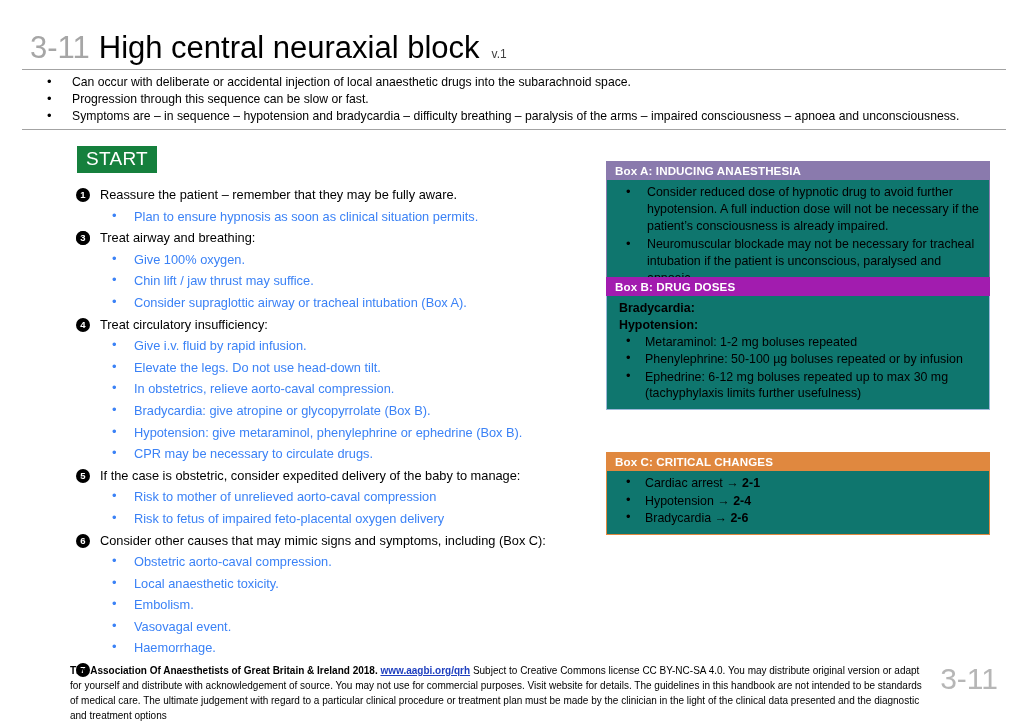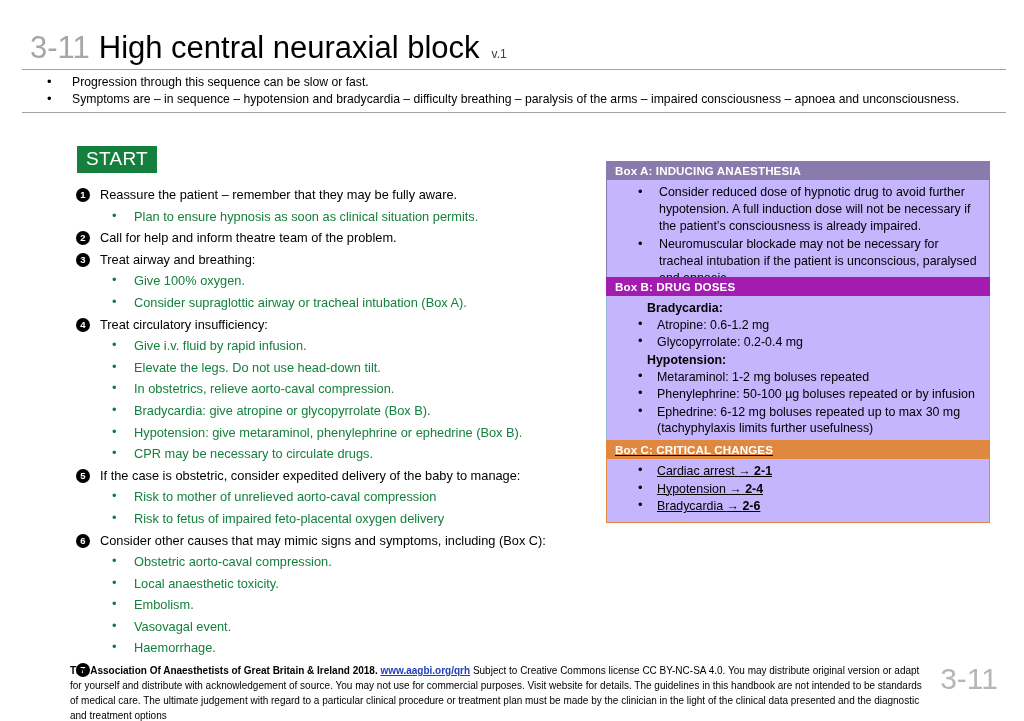--- a/index.html
+++ b/index.html
@@ -115,21 +115,21 @@
     font-size: 9.5px;
     line-height: 14px;
     text-align: center;
     font-weight: 700;
   }
   .sub {
     position: relative;
     font-size: 12.8px;
     line-height: 21.6px;
     padding-left: 58px;
-    color: #15803d;
+    color: #3b82f6;
     white-space: nowrap;
   }
   .sub::before {
     content: "\2022";
     position: absolute;
     left: 36px;
     top: -1px;
     font-size: 13px;
   }
 
@@ -143,22 +143,22 @@
   .box-head {
     font-size: 11.6px;
     font-weight: 700;
     color: #ffffff;
     padding: 3px 0 3px 9px;
     letter-spacing: 0.1px;
   }
   .box-body {
     border: 1px solid #b9b9c9;
     border-top: none;
-    background: #c4b5fd;
-    padding: 4px 6px 6px 18px;
+    background: #0f766e;
+    padding: 4px 6px 6px 6px;
     box-sizing: border-box;
   }
   .box ul {
     margin: 0;
     padding: 0;
     list-style: none;
   }
   .box li {
     position: relative;
     font-size: 12.4px;
@@ -173,42 +173,41 @@
     left: 13px;
     top: -1px;
     font-size: 13px;
   }
   .box .group-label {
     font-size: 12.4px;
     line-height: 17px;
     font-weight: 700;
     padding-left: 6px;
     color: #000;
-    margin-left: 16px;
   }
   .box .tight li {
     line-height: 16.4px;
   }
   .arrow-item b {
     font-weight: 700;
   }
 
   
   #box-a { top: 161px; }
   #box-a .box-head { background: #8a7aad; }
   #box-a .box-body { border-color: #8a7aad; }
   #box-a li { padding-left: 34px; line-height: 17px; }
 
   
   #box-b { top: 277px; }
   #box-b .box-head { background: #a21caf; }
   #box-b .box-body { border-color: #9bb7d8; }
 
   
-  #box-c { top: 440px; text-decoration: underline; }
+  #box-c { top: 452px; }
   #box-c .box-head { background: #e0883f; }
   #box-c .box-body { border-color: #e0883f; }
 
   
   .footer {
     position: absolute;
     left: 70px;
     top: 663px;
     width: 860px;
     font-size: 10px;
@@ -234,46 +233,47 @@
 <body>
 
 <div class="page-header">
   <div class="title-line">
     <span class="title-code">3-11</span>
     <span class="title-text">High central neuraxial block</span>
     <span class="title-version">v.1</span>
   </div>
   <div class="rule"></div>
   <ul class="intro">
+    <li>Can occur with deliberate or accidental injection of local anaesthetic drugs into the subarachnoid space.</li>
     <li>Progression through this sequence can be slow or fast.</li>
     <li>Symptoms are – in sequence – hypotension and bradycardia – difficulty breathing – paralysis of the arms – impaired consciousness – apnoea and unconsciousness.</li>
   </ul>
   <div class="rule bottom"></div>
 </div>
 
 <div class="start-badge">START</div>
 
 <div class="steps">
 
   <div class="step">
     <span class="step-num">1</span>
     <span>Reassure the patient – remember that they may be fully aware.</span>
   </div>
   <div class="sub">Plan to ensure hypnosis as soon as clinical situation permits.</div>
 
   <div class="step">
     <span class="step-num">2</span>
-    <span>Call for help and inform theatre team of the problem.</span>
   </div>
 
   <div class="step">
     <span class="step-num">3</span>
     <span>Treat airway and breathing:</span>
   </div>
   <div class="sub">Give 100% oxygen.</div>
+  <div class="sub">Chin lift / jaw thrust may suffice.</div>
   <div class="sub">Consider supraglottic airway or tracheal intubation (Box A).</div>
 
   <div class="step">
     <span class="step-num">4</span>
     <span>Treat circulatory insufficiency:</span>
   </div>
   <div class="sub">Give i.v. fluid by rapid infusion.</div>
   <div class="sub">Elevate the legs. Do not use head-down tilt.</div>
   <div class="sub">In obstetrics, relieve aorto-caval compression.</div>
   <div class="sub">Bradycardia: give atropine or glycopyrrolate (Box B).</div>
@@ -309,24 +309,20 @@
       <li>Consider reduced dose of hypnotic drug to avoid further hypotension. A full induction dose will not be necessary if the patient’s consciousness is already impaired.</li>
       <li>Neuromuscular blockade may not be necessary for tracheal intubation if the patient is unconscious, paralysed and apnoeic.</li>
     </ul>
   </div>
 </div>
 
 <div class="box" id="box-b">
   <div class="box-head">Box B: DRUG DOSES</div>
   <div class="box-body">
     <div class="group-label">Bradycardia:</div>
-    <ul class="tight">
-      <li>Atropine: 0.6-1.2 mg</li>
-      <li>Glycopyrrolate: 0.2-0.4 mg</li>
-    </ul>
     <div class="group-label">Hypotension:</div>
     <ul class="tight">
       <li>Metaraminol: 1-2 mg boluses repeated</li>
       <li>Phenylephrine: 50-100 µg boluses repeated  or by infusion</li>
       <li>Ephedrine: 6-12 mg boluses repeated  up to max 30 mg (tachyphylaxis limits further usefulness)</li>
     </ul>
   </div>
 </div>
 
 <div class="box" id="box-c">

